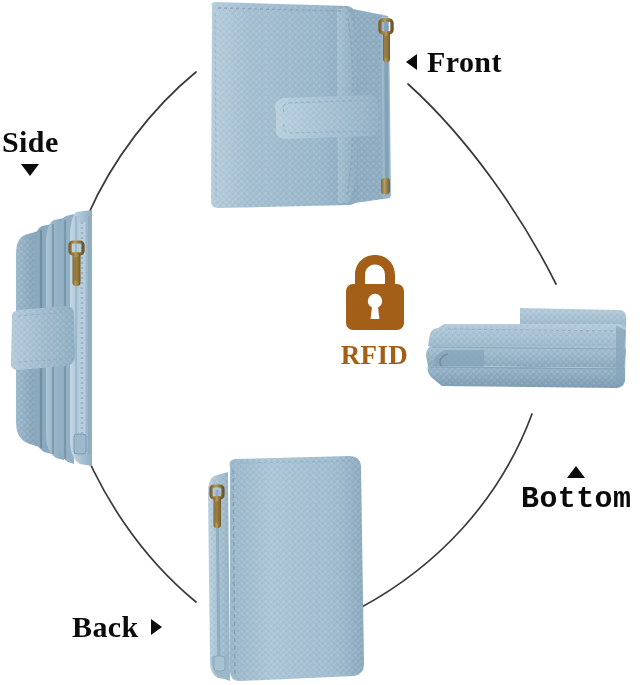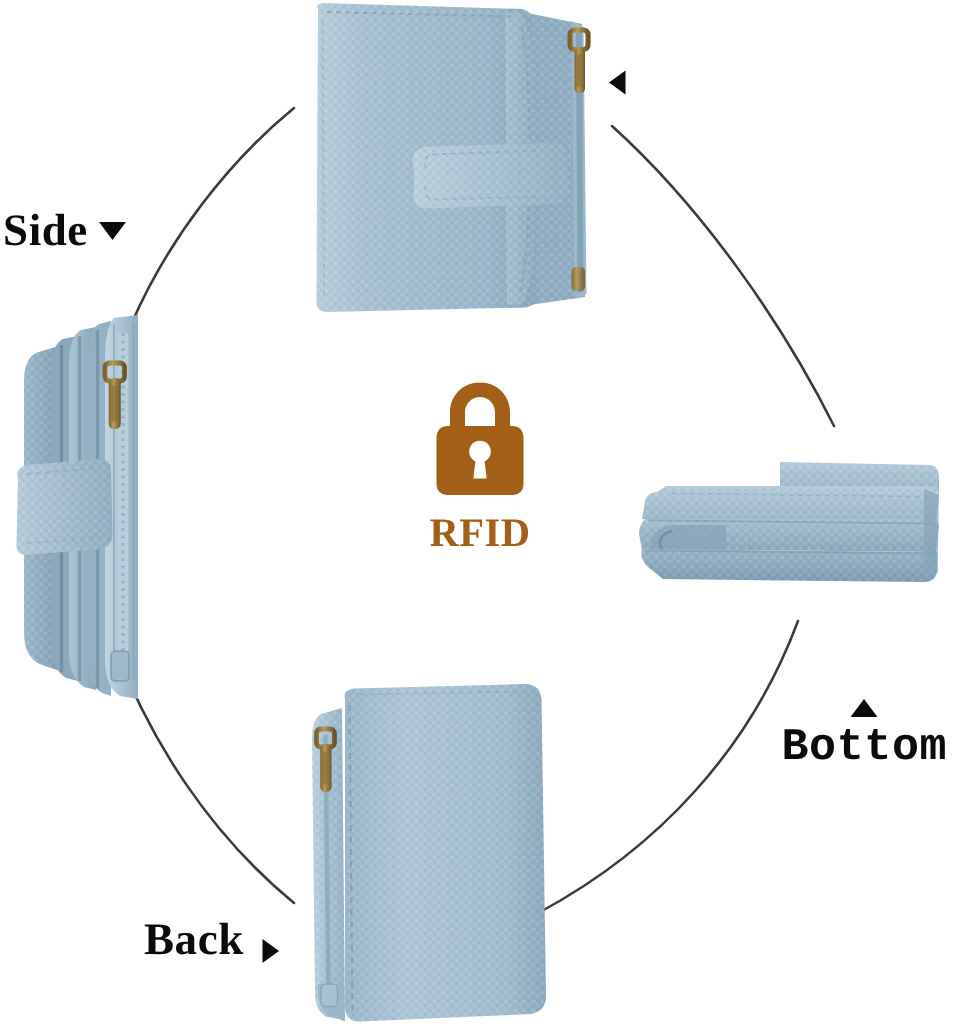--- a/index.html
+++ b/index.html
@@ -24,28 +24,28 @@
     display:flex;align-items:center;
   }
   .label .txt{line-height:1;}
   .tri{display:inline-block;width:0;height:0;}
   .tri-left{border-top:8px solid transparent;border-bottom:8px solid transparent;border-right:11px solid #0b0b0b;}
   .tri-right{border-top:8px solid transparent;border-bottom:8px solid transparent;border-left:11px solid #0b0b0b;}
   .tri-down{border-left:9px solid transparent;border-right:9px solid transparent;border-top:12px solid #0b0b0b;}
   .tri-up{border-left:9px solid transparent;border-right:9px solid transparent;border-bottom:12px solid #0b0b0b;}
 
   #label-front{left:406px;top:47px;font-size:30px;gap:10px;}
-  #label-side{left:2px;top:139px;font-size:30px;flex-direction:row;align-items:center;gap:7px;}
+  #label-side{left:2px;top:127px;font-size:30px;flex-direction:column;align-items:center;gap:7px;}
   #label-bottom{left:521px;top:466px;font-size:30px;flex-direction:column;align-items:center;gap:6px;font-family:Liberation Mono, monospace;}
-  #label-back{left:96px;top:612px;font-size:30px;gap:12px;align-items:flex-end;}
+  #label-back{left:72px;top:612px;font-size:30px;gap:12px;}
 
   
   #rfid-badge{
     position:absolute;left:232px;top:252px;width:176px;
-    display:flex;flex-direction:column;align-items:center;
+    display:flex;flex-direction:column;align-items:flex-end;
   }
   #rfid-text{
     margin-top:7px;text-align:center;
     font-family:"Liberation Serif",serif;
     font-weight:bold;font-size:27px;line-height:1.06;
     color:#a35e18;letter-spacing:.3px;
   }
 
   
   .wallet{position:absolute;}
@@ -266,20 +266,21 @@
       <circle cx="33" cy="49" r="7.2" fill="#ffffff"></circle>
       <path d="M30.2,53 L35.8,53 L37.4,67 L28.6,67 Z" fill="#ffffff"></path>
     </svg>
     <div id="rfid-text">
       <div>RFID</div>
     </div>
   </div>
 
   <div class="label" id="label-front">
     <span class="tri tri-left"></span>
+    <span class="txt">Front</span>
   </div>
 
   <div class="label" id="label-side">
     <span class="txt">Side</span>
     <span class="tri tri-down"></span>
   </div>
 
   <div class="label" id="label-bottom">
     <span class="tri tri-up"></span>
     <span class="txt">Bottom</span>

